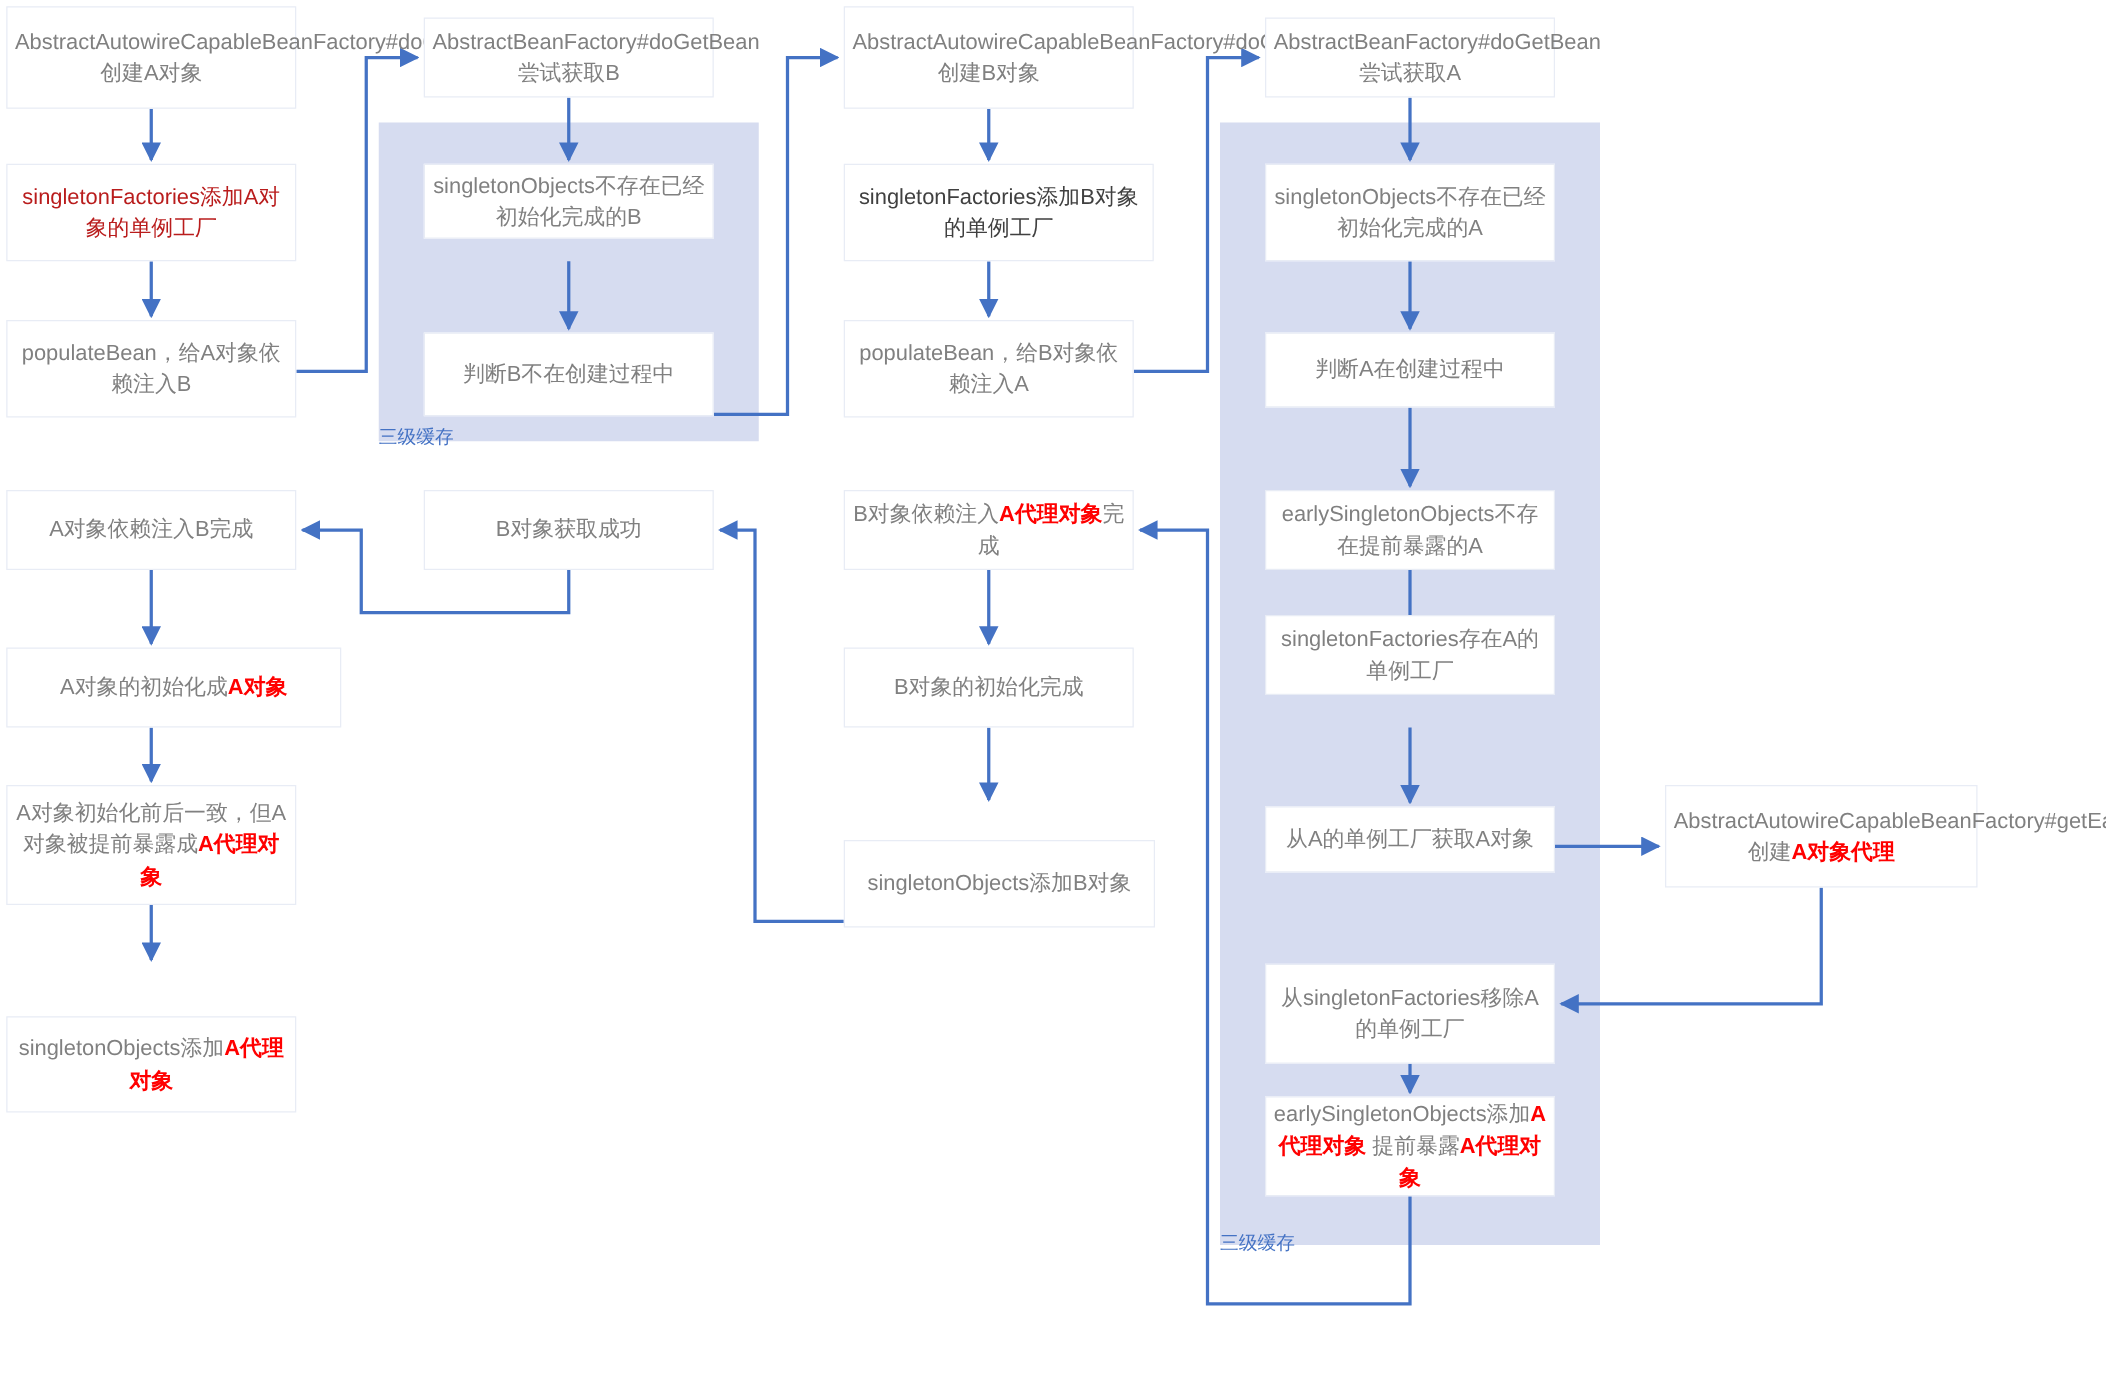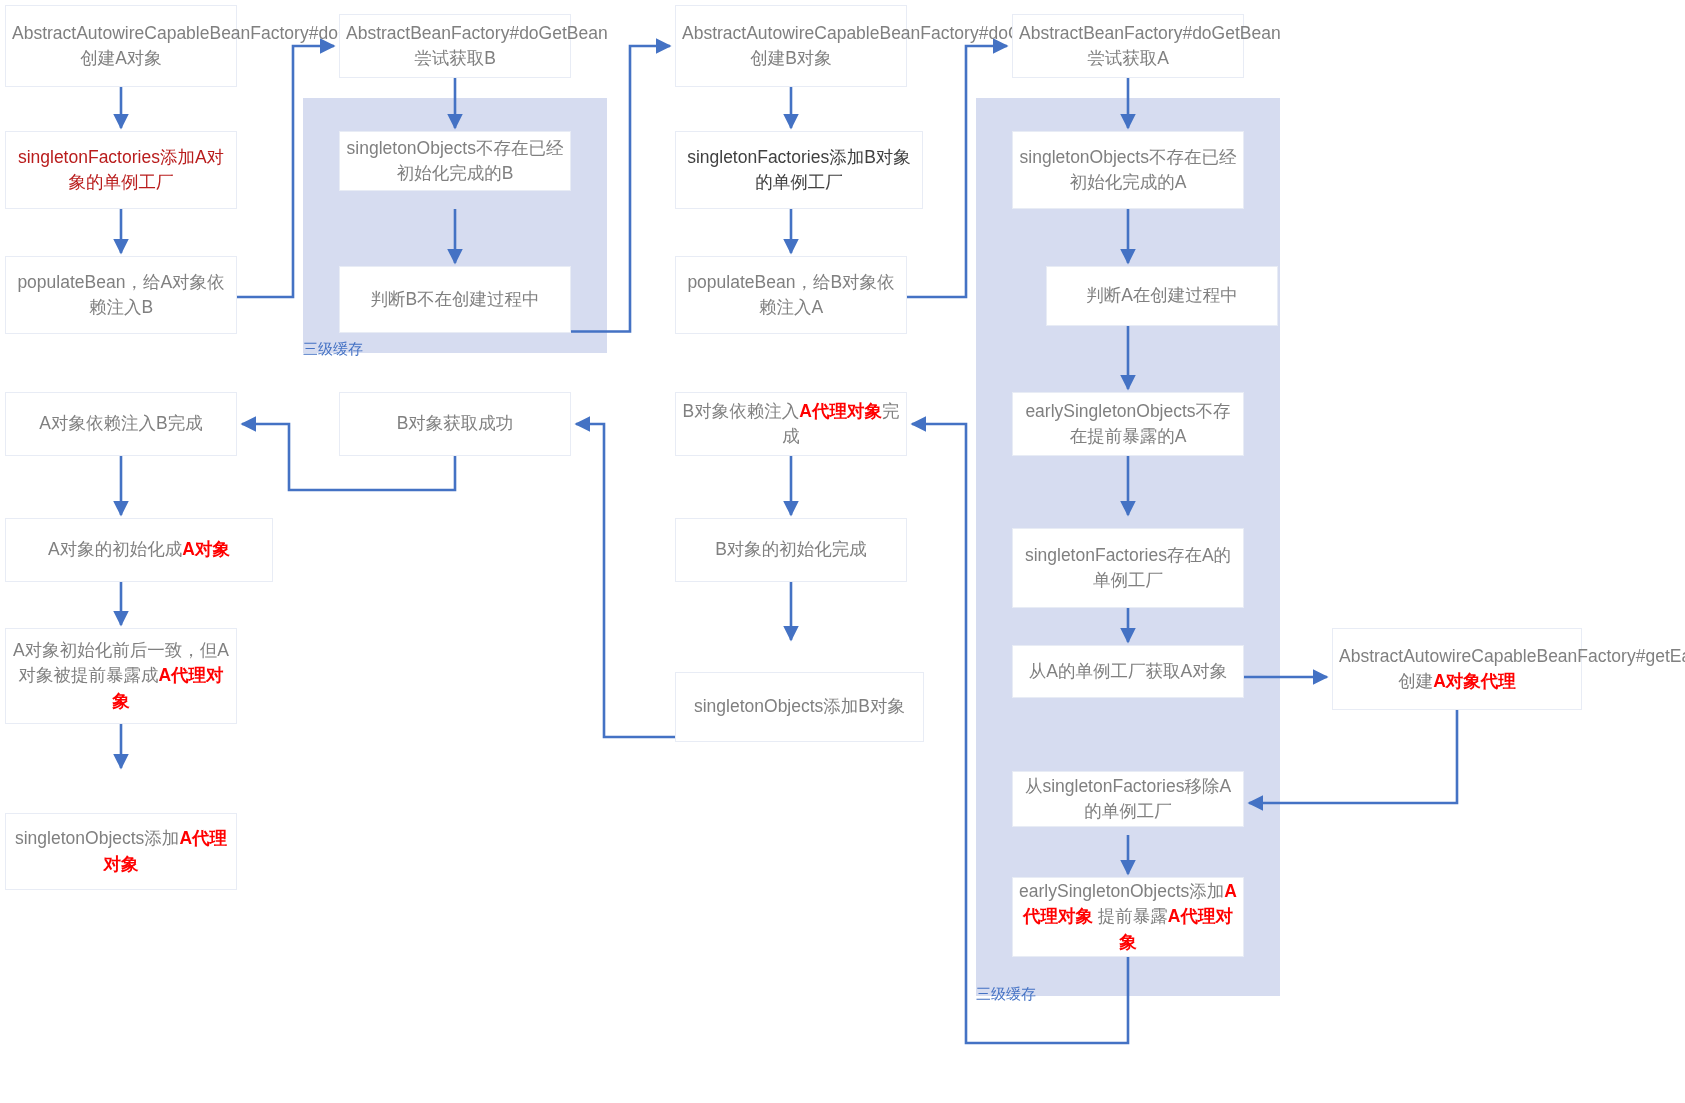--- a/index.html
+++ b/index.html
@@ -153,33 +153,33 @@
       </div>
       <div class="node" style="left: 675px; top: 643px; width: 249px; height: 70px; color: rgb(128, 128, 128); border-color: rgb(232, 236, 245); margin-top: 29px;">
         <span class="txt">singletonObjects添加B对象</span>
       </div>
       <div class="node" style="left: 1012px; top: 14px; width: 232px; height: 64px; color: rgb(128, 128, 128); border-color: rgb(232, 236, 245);">
         <span class="txt">AbstractBeanFactory#doGetBean尝试获取A</span>
       </div>
       <div class="node" style="left: 1012px; top: 131px; width: 232px; height: 78px; color: rgb(128, 128, 128); border-color: rgb(232, 236, 245);">
         <span class="txt">singletonObjects不存在已经初始化完成的A</span>
       </div>
-      <div class="node" style="left: 1012px; top: 266px; width: 232px; height: 60px; color: rgb(128, 128, 128); border-color: rgb(232, 236, 245); margin-left: 34px;">
+      <div class="node" style="left: 1012px; top: 266px; width: 232px; height: 60px; color: rgb(128, 128, 128); border-color: rgb(232, 236, 245);">
         <span class="txt">判断A在创建过程中</span>
       </div>
       <div class="node" style="left: 1012px; top: 392px; width: 232px; height: 64px; color: rgb(128, 128, 128); border-color: rgb(232, 236, 245);">
         <span class="txt">earlySingletonObjects不存在提前暴露的A</span>
       </div>
-      <div class="node" style="left: 1012px; top: 528px; width: 232px; height: 80px; color: rgb(128, 128, 128); border-color: rgb(232, 236, 245);">
+      <div class="node" style="left: 1012px; top: 492px; width: 232px; height: 64px; color: rgb(128, 128, 128); border-color: rgb(232, 236, 245);">
         <span class="txt">singletonFactories存在A的单例工厂</span>
       </div>
       <div class="node" style="left: 1012px; top: 645px; width: 232px; height: 53px; color: rgb(128, 128, 128); border-color: rgb(232, 236, 245);">
         <span class="txt">从A的单例工厂获取A对象</span>
       </div>
-      <div class="node" style="left: 1012px; top: 771px; width: 232px; height: 56px; color: rgb(128, 128, 128); border-color: rgb(232, 236, 245);">
+      <div class="node" style="left: 1012px; top: 771px; width: 232px; height: 80px; color: rgb(128, 128, 128); border-color: rgb(232, 236, 245);">
         <span class="txt">从singletonFactories移除A的单例工厂</span>
       </div>
       <div class="node" style="left: 1012px; top: 877px; width: 232px; height: 80px; color: rgb(128, 128, 128); border-color: rgb(232, 236, 245);">
         <span class="txt">earlySingletonObjects添加<em style="color: rgb(255, 0, 0);">A代理对象</em> 提前暴露<em style="color: rgb(255, 0, 0);">A代理对象</em></span>
       </div>
       <div class="node" style="left: 1332px; top: 628px; width: 250px; height: 82px; color: rgb(128, 128, 128); border-color: rgb(232, 236, 245);">
         <span class="txt">AbstractAutowireCapableBeanFactory#getEarlyBeanReference创建<em style="color: rgb(255, 0, 0);">A对象代理</em></span>
       </div>
     </div>
 

